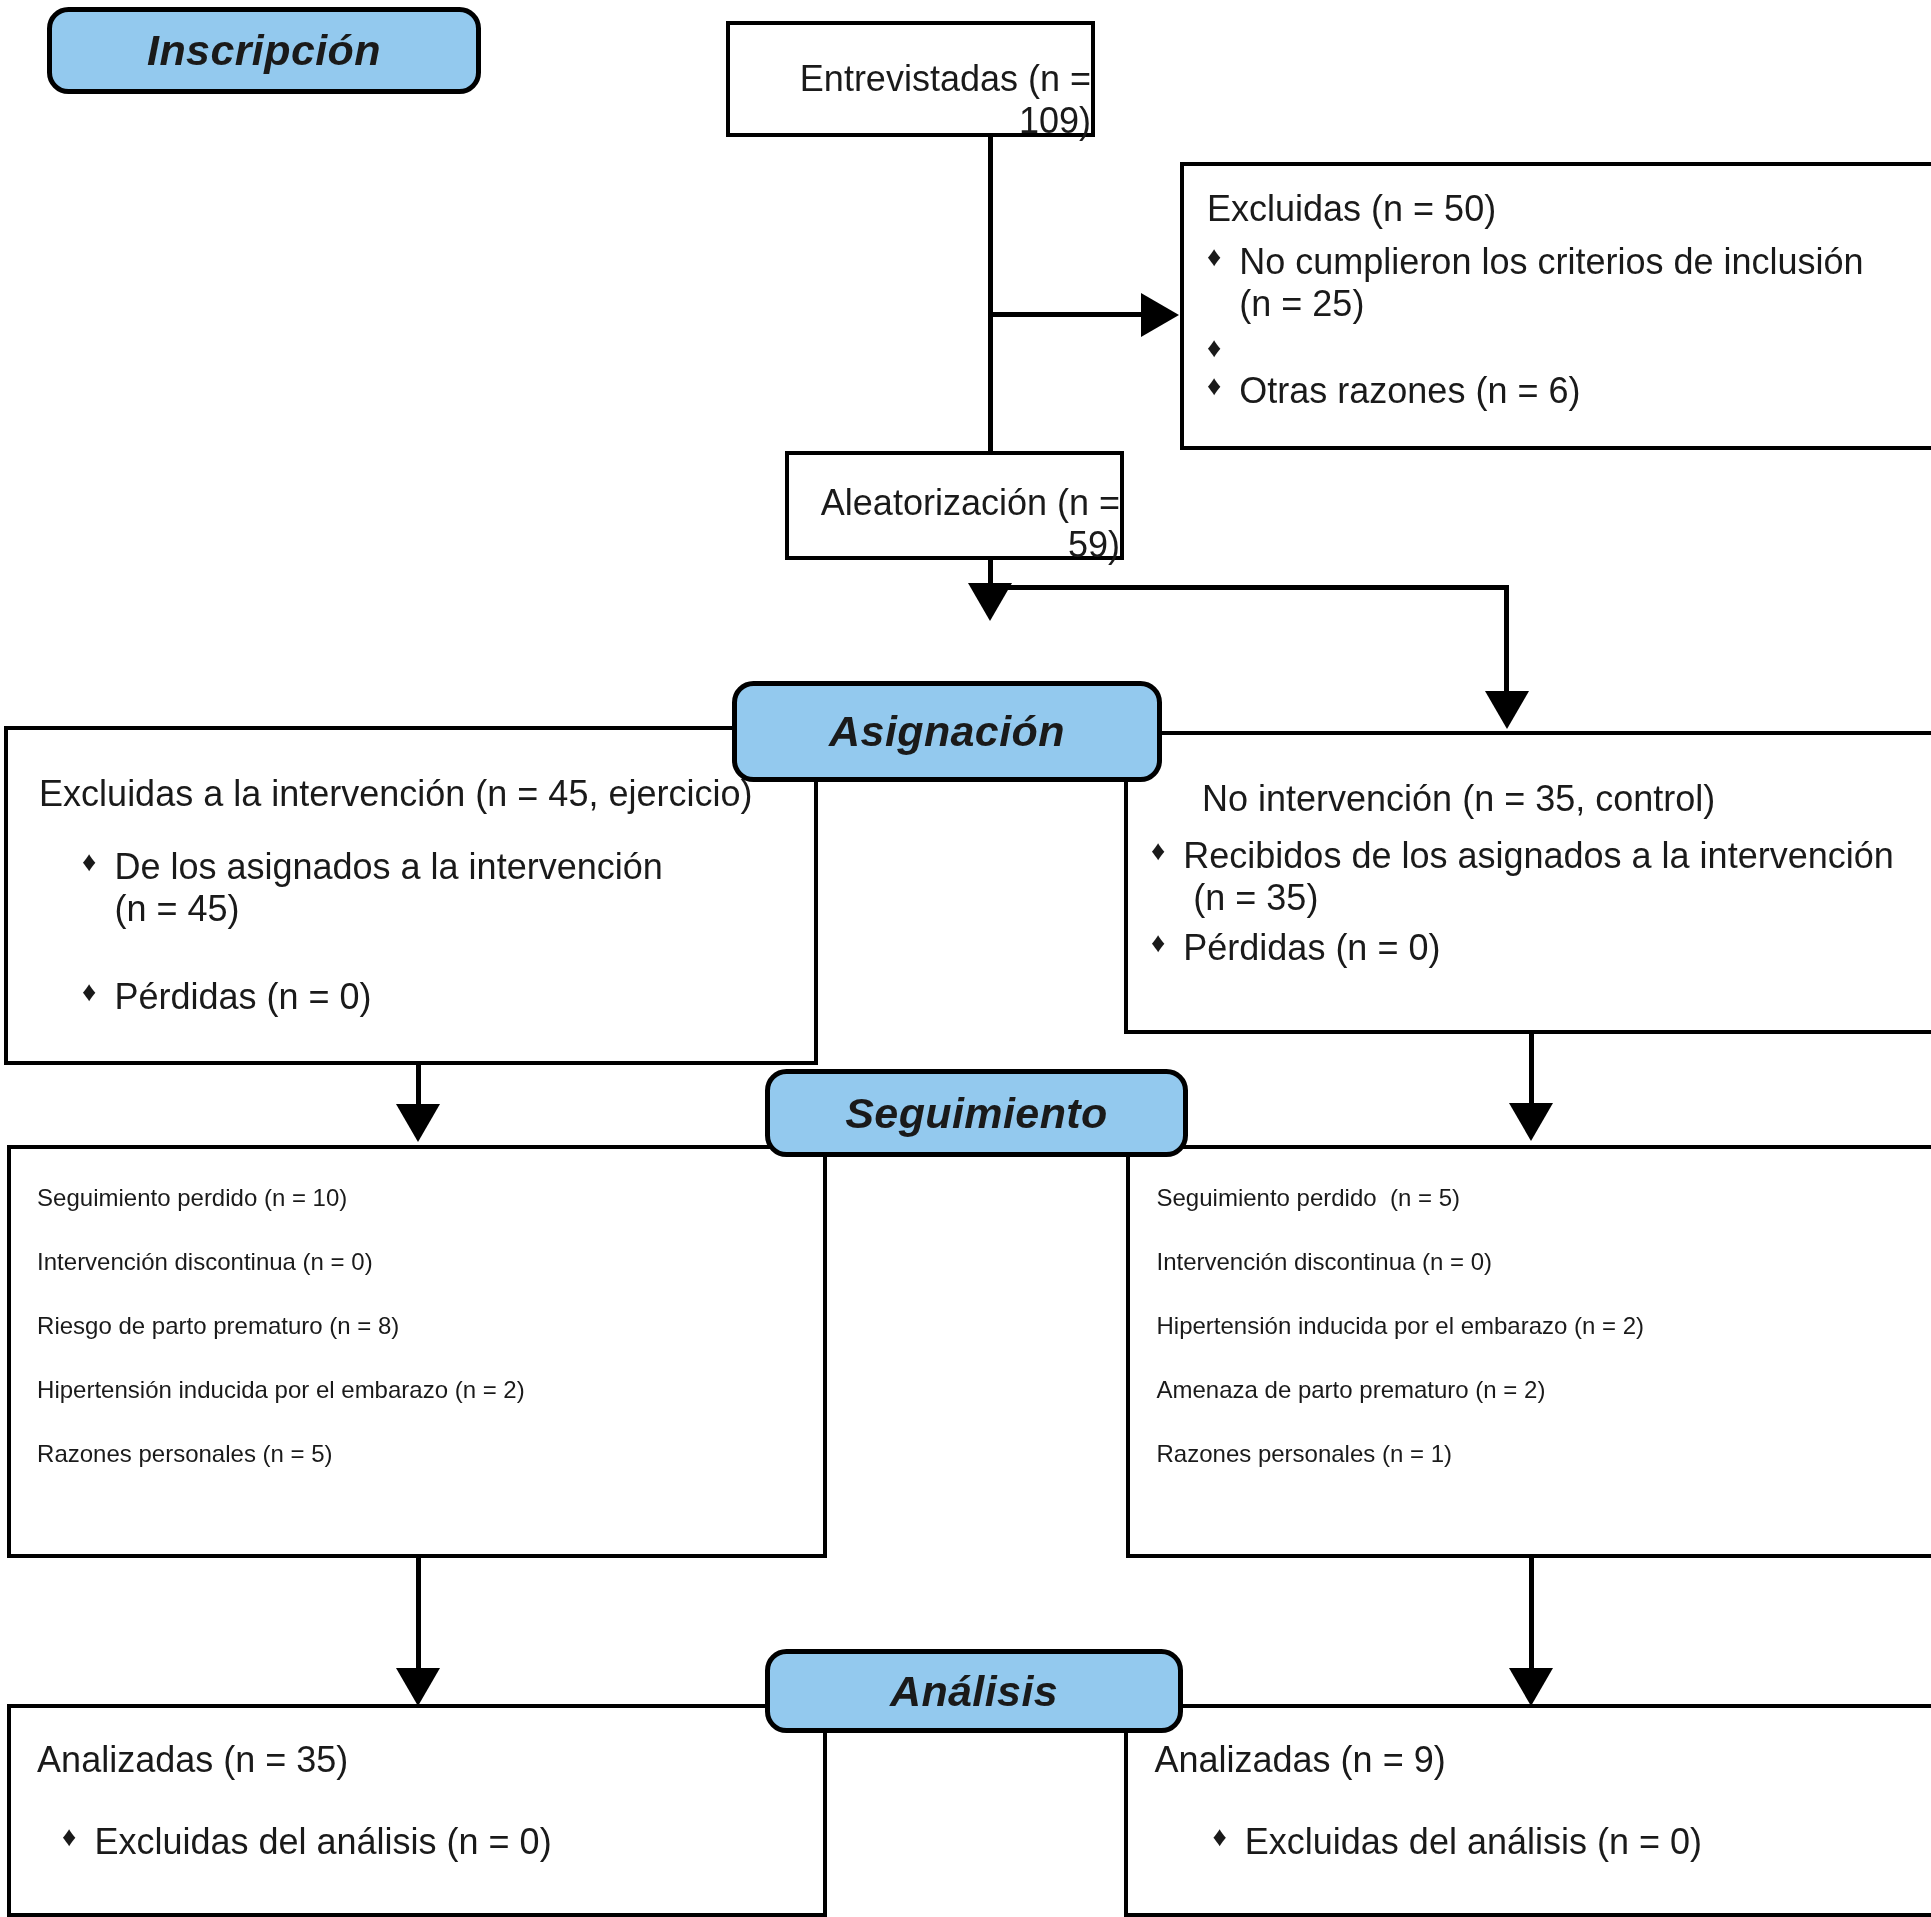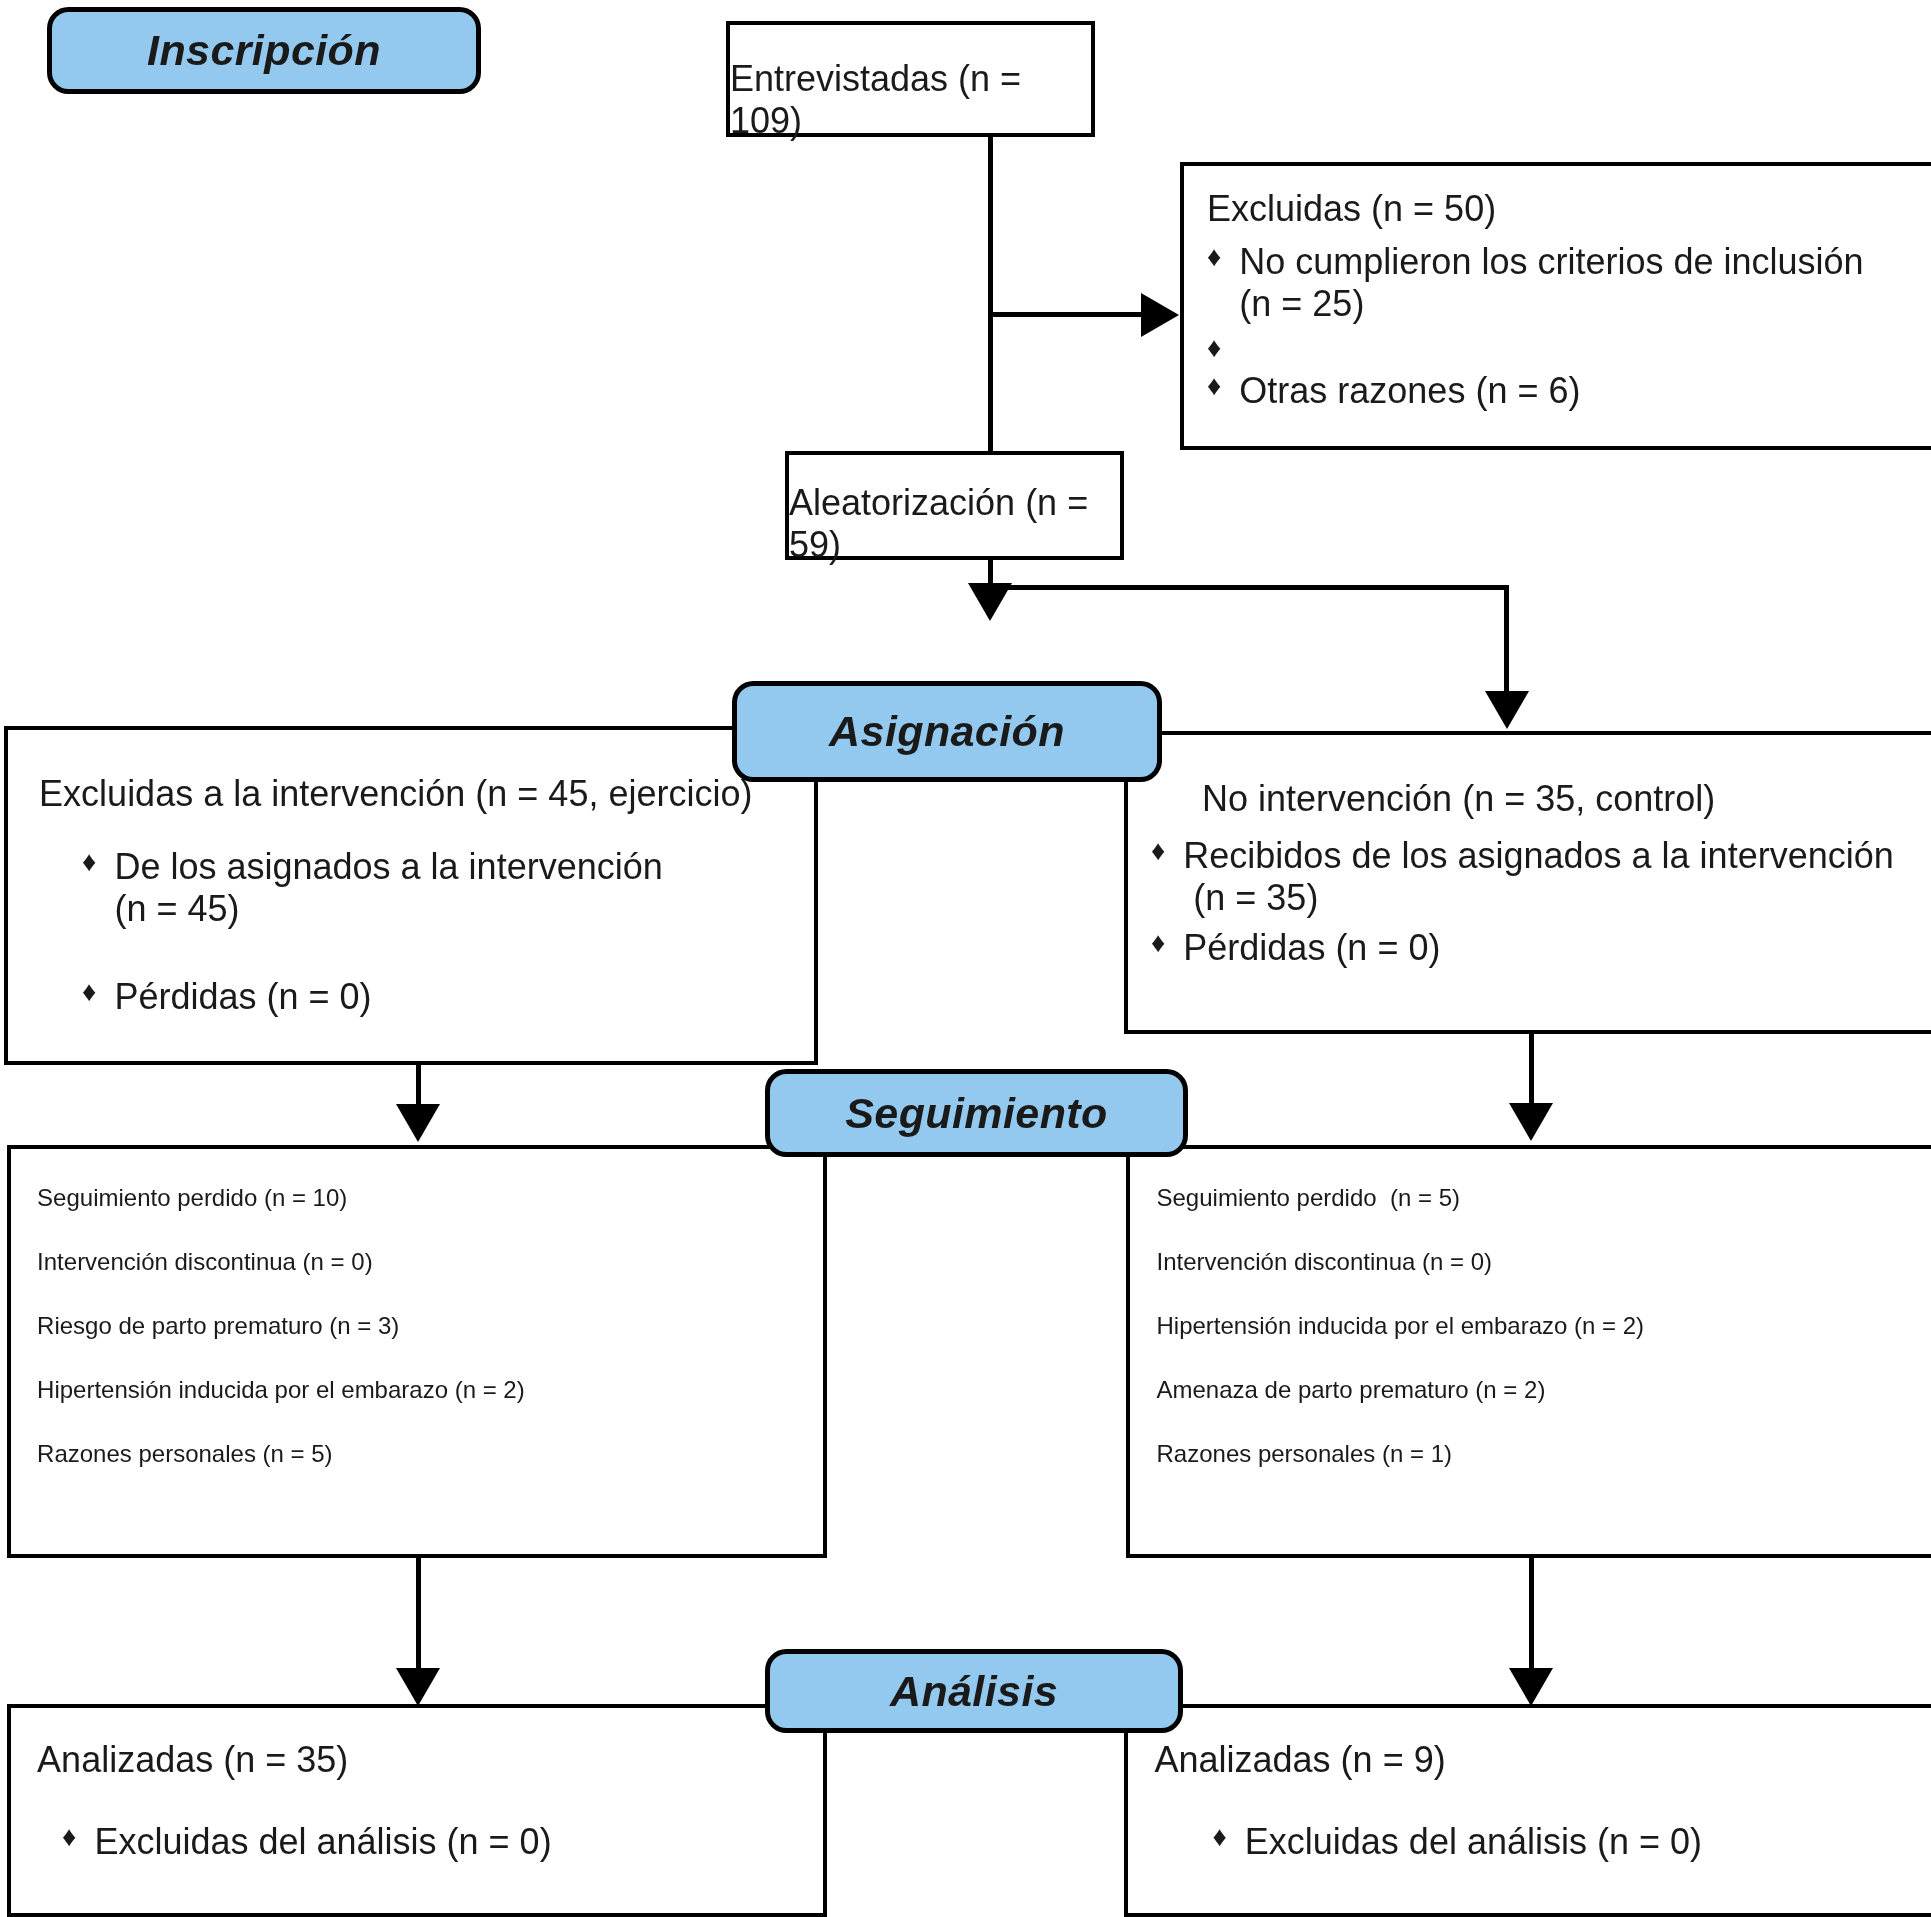--- a/index.html
+++ b/index.html
@@ -65,22 +65,22 @@
     width: 0; height: 0;
     border-top: 22px solid transparent;
     border-bottom: 22px solid transparent;
     border-left: 38px solid #000000;
     z-index: 1;
   }
 
   
   .centered-line {
     position: absolute;
-    left: 0; right: 0;
-    text-align: left;
+    left: 16px; right: 0;
+    text-align: right;
     font-size: 36px;
   }
   .heading-line {
     font-size: 36px;
     white-space: pre;
   }
   .bullet-row {
     display: flex;
     align-items: flex-start;
     font-size: 36px;
@@ -174,21 +174,21 @@
     </div>
     <div class="bullet-row" style="margin-top:8.3px;">
       <span class="dia">♦</span>
       <span class="btxt">Pérdidas (n = 0)</span>
     </div>
   </div>
 
   <div class="box" style="left:6.6px; top:1145px; width:820px; height:413px; padding:35px 11.6px 0 26.5px;">
     <div class="plain-line" style="margin-bottom:36px;">Seguimiento perdido (n = 10)</div>
     <div class="plain-line" style="margin-bottom:36px;">Intervención discontinua (n = 0)</div>
-    <div class="plain-line" style="margin-bottom:36px;">Riesgo de parto prematuro (n = 3)</div>
+    <div class="plain-line" style="margin-bottom:36px;">Riesgo de parto prematuro (n = 8)</div>
     <div class="plain-line" style="margin-bottom:36px;">Hipertensión inducida por el embarazo (n = 2)</div>
     <div class="plain-line">Razones personales (n = 5)</div>
   </div>
 
   <div class="box" style="left:1126px; top:1145px; width:825px; height:413px; padding:35px 11.6px 0 26.5px;">
     <div class="plain-line" style="margin-bottom:36px;">Seguimiento perdido  (n = 5)</div>
     <div class="plain-line" style="margin-bottom:36px;">Intervención discontinua (n = 0)</div>
     <div class="plain-line" style="margin-bottom:36px;">Hipertensión inducida por el embarazo (n = 2)</div>
     <div class="plain-line" style="margin-bottom:36px;">Amenaza de parto prematuro (n = 2)</div>
     <div class="plain-line">Razones personales (n = 1)</div>

